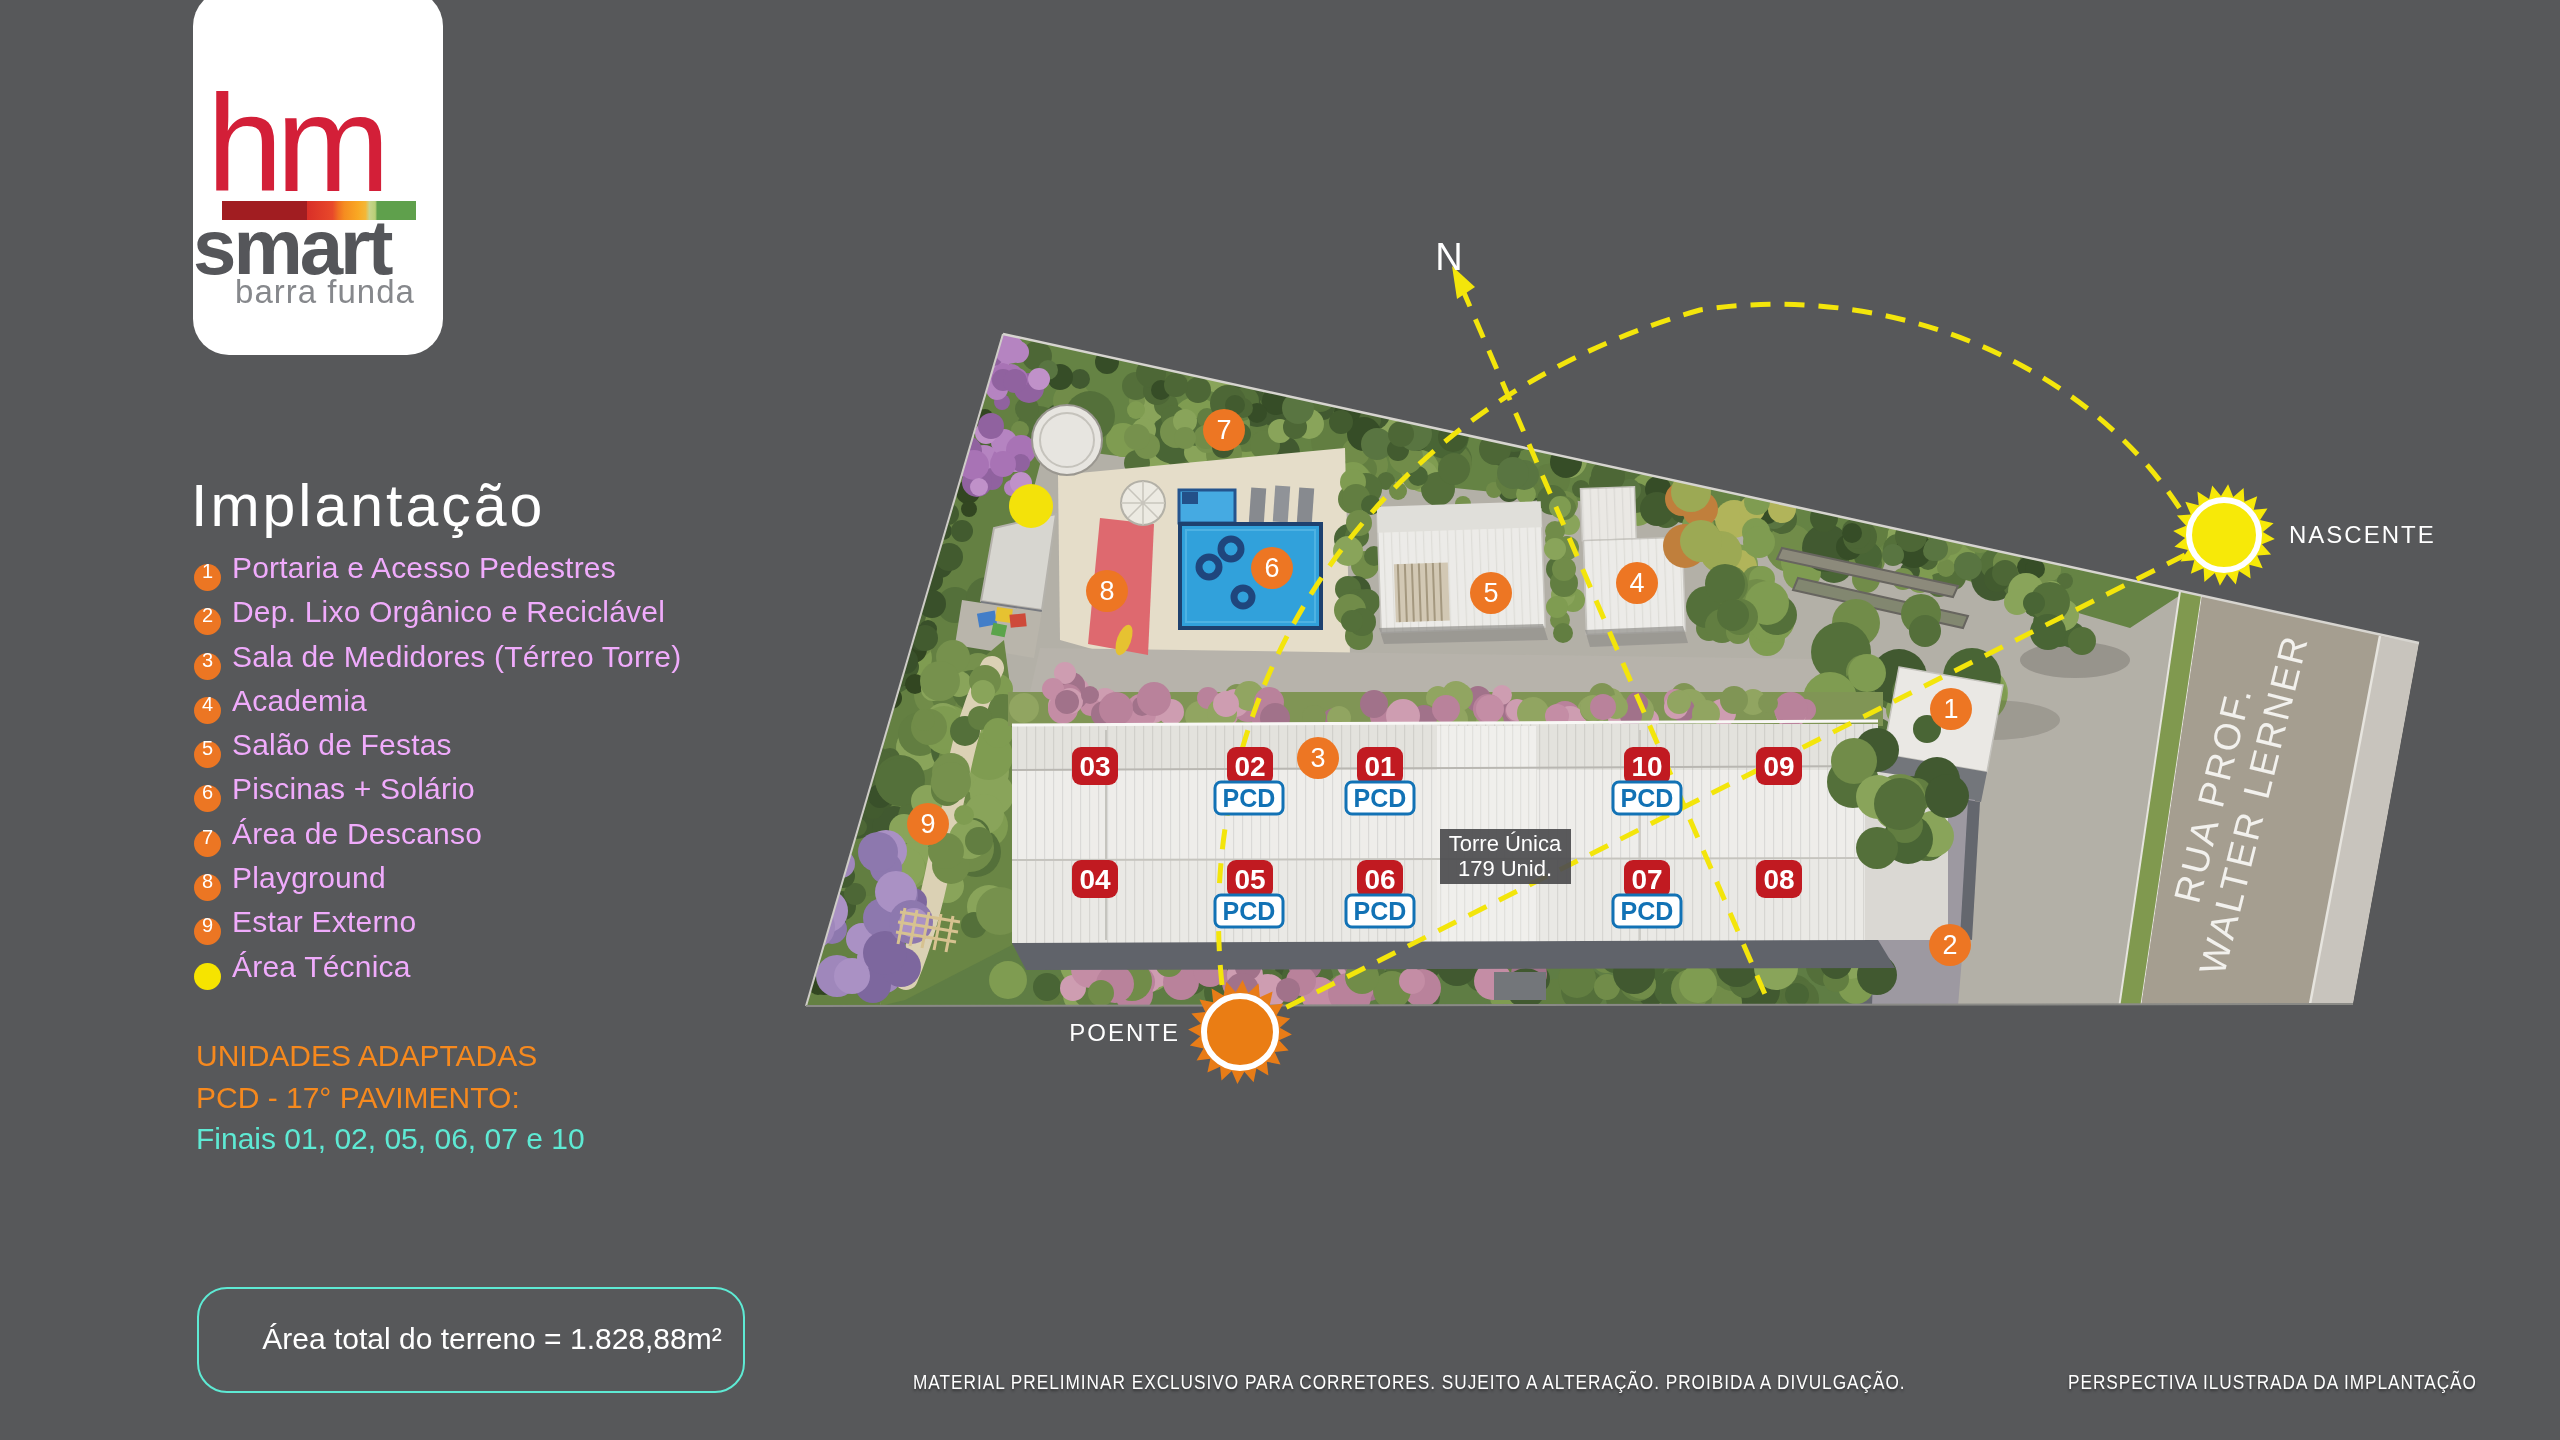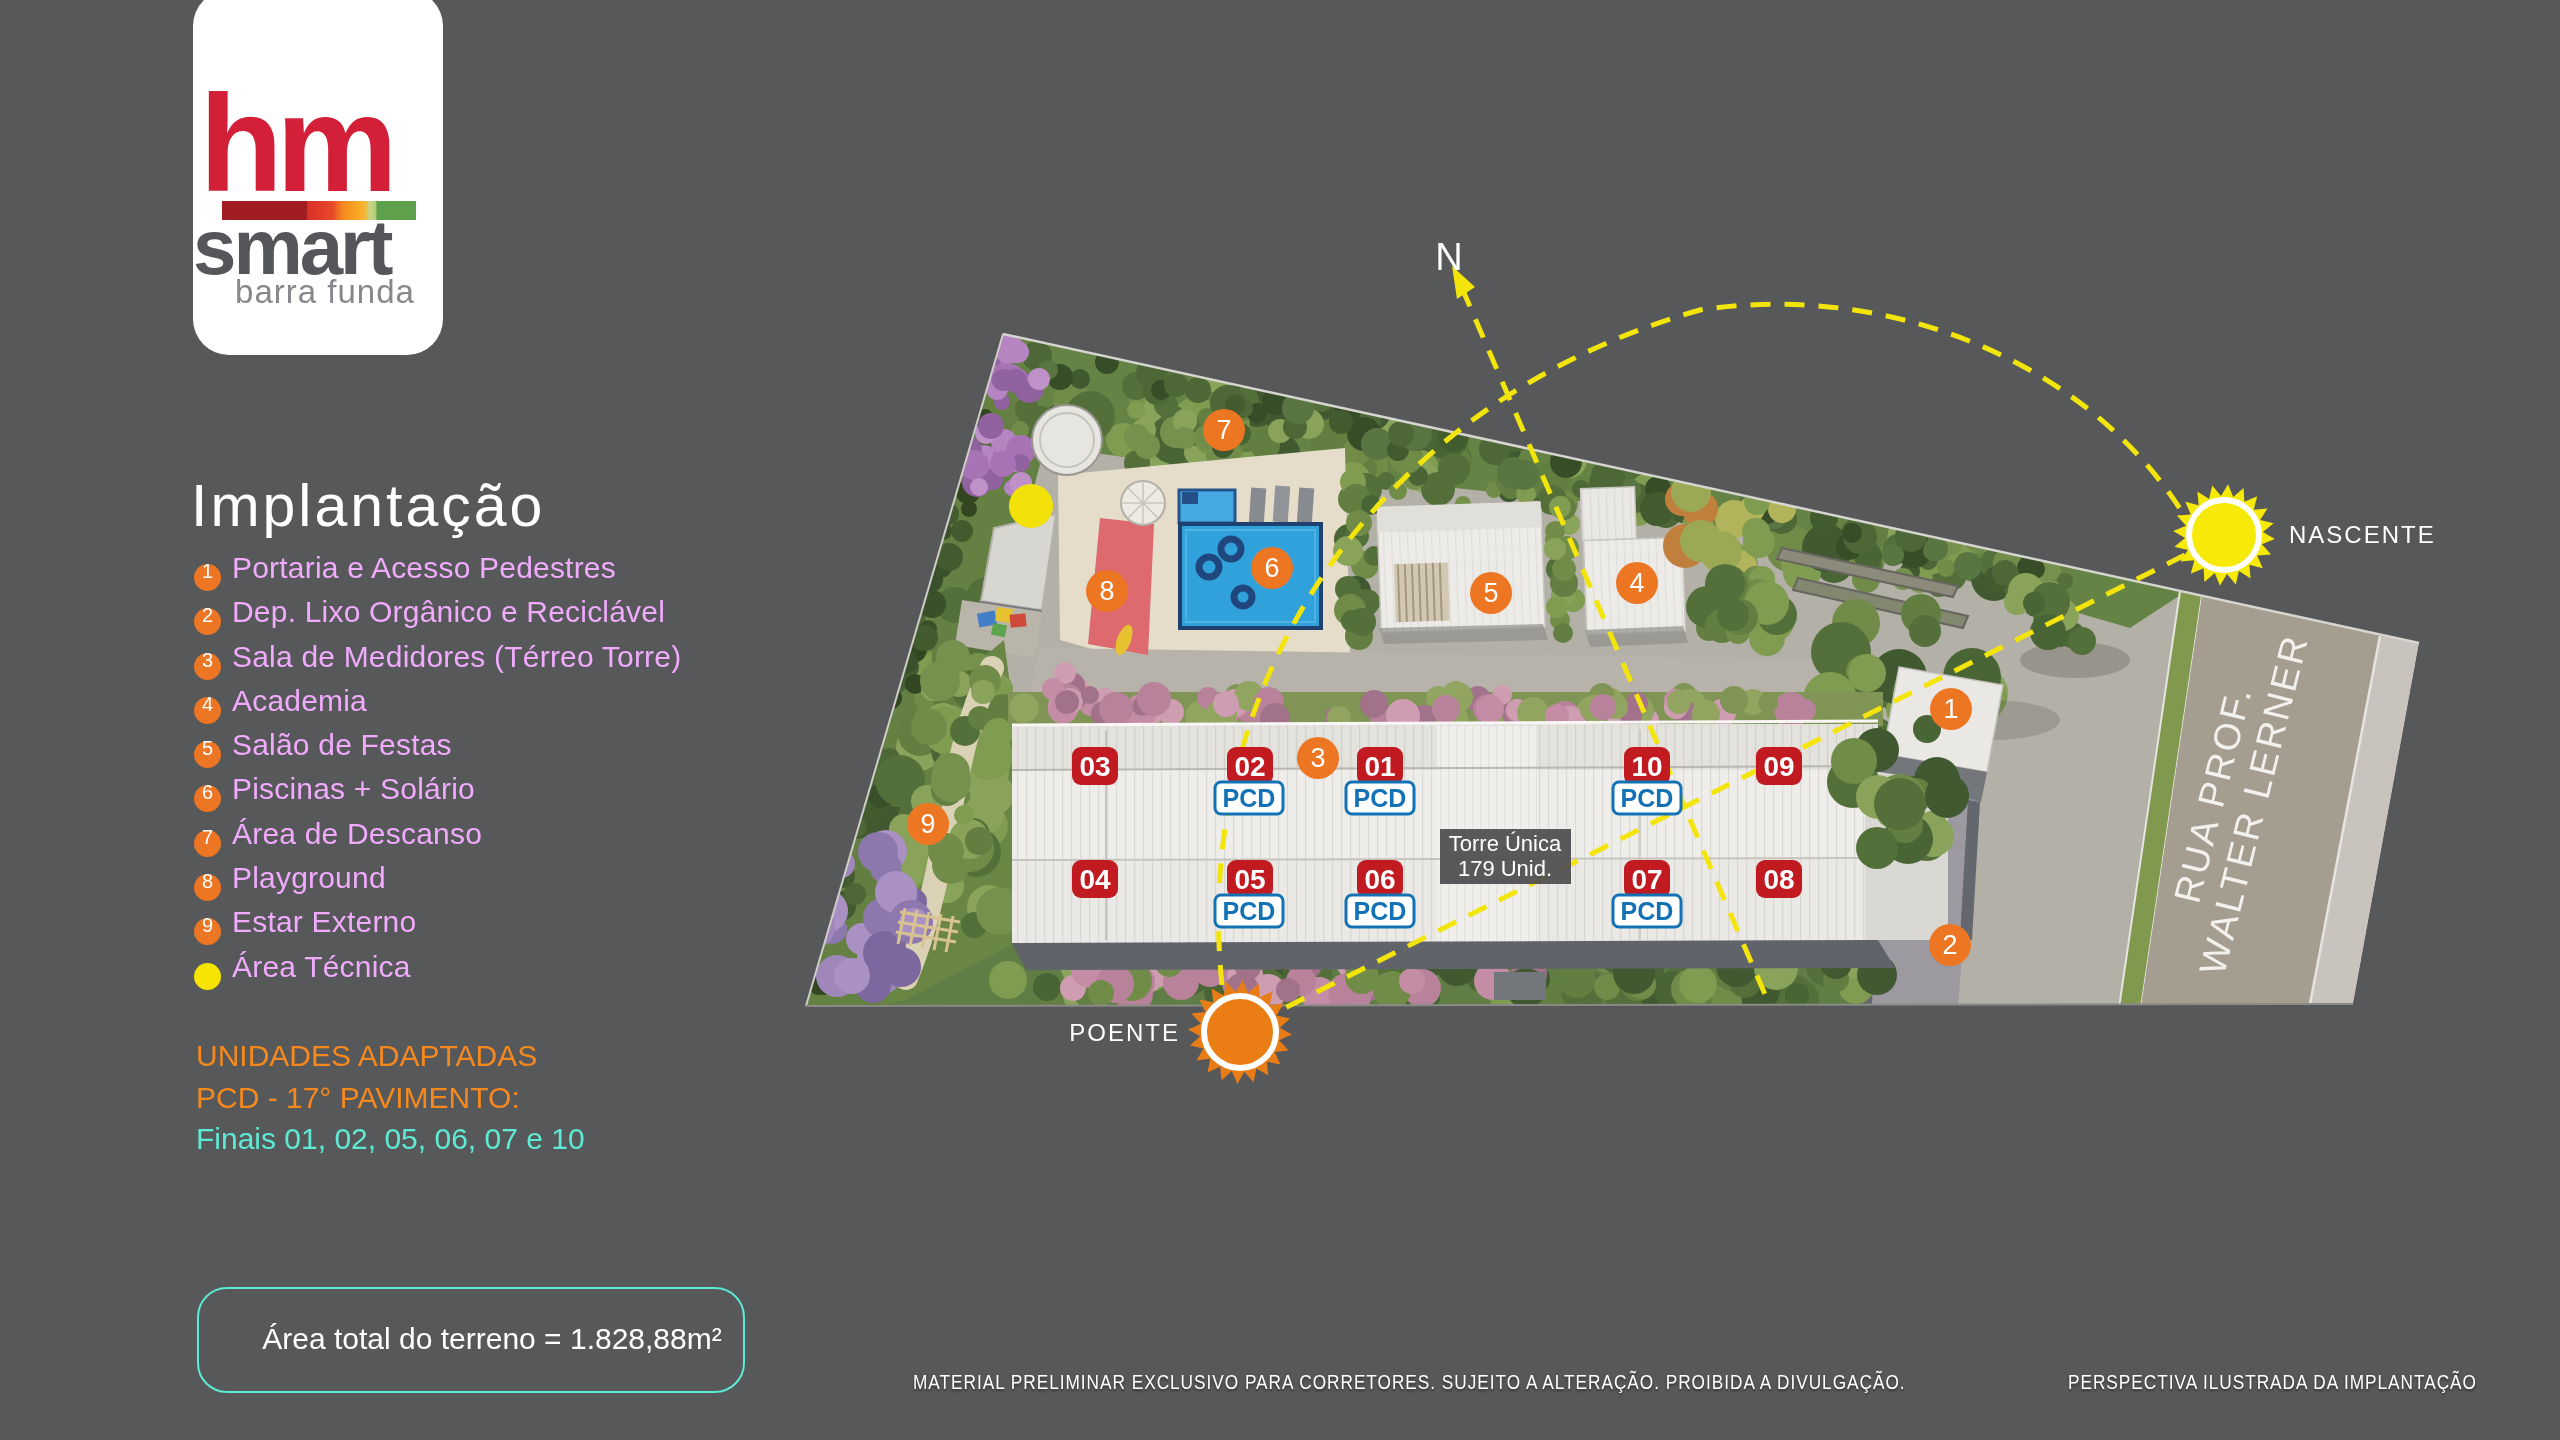--- a/index.html
+++ b/index.html
@@ -1,20 +1,20 @@
 <!DOCTYPE html>
 <html><head>
 <meta charset="utf-8">
 <style>
   html,body{margin:0;padding:0;background:#57585a;}
   .page{position:relative;width:2560px;height:1440px;background:#57585a;overflow:hidden;
         font-family:"Liberation Sans", sans-serif;}
   .card{position:absolute;left:193px;top:-10px;width:250px;height:365px;background:#fff;border-radius:36px;}
   .hm{position:absolute;left:0;top:104px;width:204px;text-align:center;color:#d31f38;
-      font-weight:bold;font-size:137px;letter-spacing:-7px;line-height:100px;}
+      font-weight:normal;font-size:137px;letter-spacing:-7px;line-height:100px;}
   .stripe{position:absolute;left:29px;top:211px;width:194px;height:19px;
       background:linear-gradient(90deg,#a11d21 0%,#a11d21 44%,#d92f28 44%,#e8492a 57%,#f07022 60%,#f58c20 63%,#f9a823 70%,#f3b737 74%,#c8d48b 76%,#b9cf77 79%,#5fa04c 80%,#5fa04c 100%);}
   .smart{position:absolute;left:0;top:218px;width:250px;color:#55565a;
       font-weight:bold;font-size:78px;letter-spacing:-3px;line-height:78px;}
   .barra{position:absolute;left:0;top:285px;width:264px;text-align:center;color:#86888c;
       font-size:33px;letter-spacing:1px;line-height:33px;}
   .heading{position:absolute;left:191px;top:472px;color:#ffffff;font-size:59px;letter-spacing:3px;}
   .legend{position:absolute;left:194px;top:548px;}
   .lrow{position:relative;height:44.3px;}
   .lrow .btxt{position:absolute;left:38px;top:3px;color:#f0abfc;font-size:30px;letter-spacing:0.2px;white-space:nowrap;}

